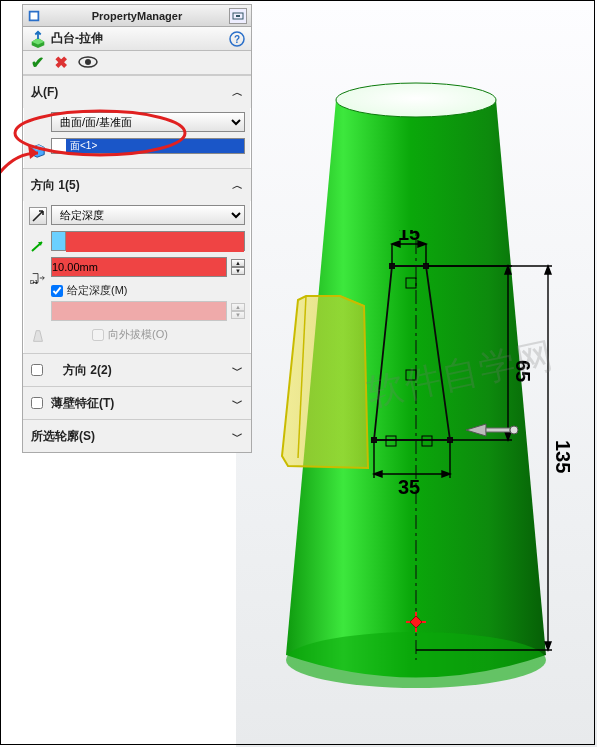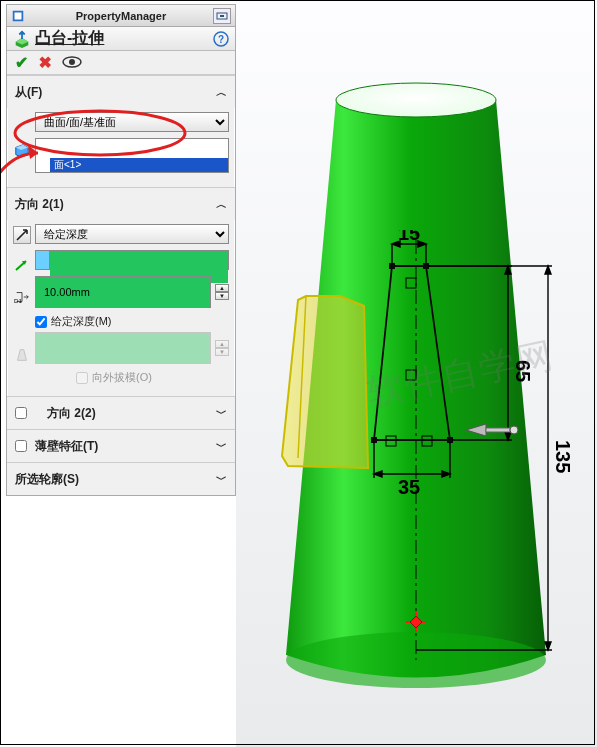--- a/index.html
+++ b/index.html
@@ -1,40 +1,40 @@
 <!DOCTYPE html>
 <html><head>
 <meta charset="utf-8">
 <style>
   * { box-sizing: border-box; margin: 0; padding: 0; font-family: "Microsoft YaHei", "SimSun", Arial, sans-serif; }
   html,body { width:597px; height:747px; background:#fff; overflow:hidden; }
   #stage { position:relative; width:597px; height:747px; background:#fff; }
 
   
   .pm-panel {
-    position:absolute; left:6px; top:4px; width:230px;
+    position:absolute; left:22px; top:4px; width:230px;
     background:#f0f0f0; border:1px solid #aaa;
     box-shadow:inset 0 0 0 1px #fff;
     font-size:12px; color:#222;
   }
   .pm-titlebar {
     display:flex; align-items:center; height:22px;
     background:linear-gradient(#f4f4f4,#d8d8d8);
     border-bottom:1px solid #aaa; padding:0 4px;
   }
   .pm-titlebar .title { flex:1; text-align:center; font-weight:bold; font-size:11px; }
   .pm-titlebar .title-icon { width:14px; height:14px; margin-right:4px; }
   .pm-titlebar .title-right { width:18px; height:16px; border:1px solid #999; background:#eef; display:flex; align-items:center; justify-content:center; }
   .pm-featurerow {
     display:flex; align-items:center; height:24px;
     background:linear-gradient(#fafafa,#e6e6e6);
     border-bottom:1px solid #bbb; padding:0 6px; position:relative;
   }
   .feature-icon { width:18px; height:18px; margin-right:4px; }
-  .feature-name { font-size:16px; font-weight:bold; flex:1;text-decoration:underline; }
+  .feature-name { font-size:12px; font-weight:bold; flex:1; }
   .help-icon { width:16px; height:16px; }
   .pm-confirmrow {
     display:flex; align-items:center; height:24px;
     background:#f0f0f0; border-bottom:1px solid #ccc; gap:10px; padding:0 8px;
   }
   .ok-icon { color:#1a8f1a; font-size:16px; font-weight:bold; }
   .cancel-icon { color:#d33; font-size:16px; font-weight:bold; }
   .eye-icon { color:#333; font-size:14px; }
 
   .pm-section { border-top:1px solid #ccc; }
@@ -45,30 +45,30 @@
   }
   .chev { font-size:11px; color:#333; }
   .pm-section-body { padding:4px 6px 8px 28px; position:relative; }
   .icon-col { position:absolute; left:4px; top:6px; width:22px; display:flex; flex-direction:column; gap:8px; align-items:center; }
   .row { display:flex; align-items:center; gap:4px; margin-bottom:6px; }
   select.pm-dd {
     flex:1; height:20px; font-size:11px; background:linear-gradient(#fff,#e4e4e4);
     border:1px solid #888; padding:0 4px;
   }
   .face-box {
-    position:relative; flex:1; height:35px; background:#fff; border:1px solid #888;
-    display:flex; align-items:flex-end;
+    position:relative; flex:1; height:16px; background:#fff; border:1px solid #888;
+    display:flex; align-items:flex-start;
   }
   .face-stripe { width:14px; background:#18c018; border-right:1px solid #888; }
   .face-sel {
     flex:1; background:#1a56c8; color:#fff; font-size:10px;
     display:flex; align-items:center; padding:0 4px;
   }
   input.pm-input {
-    flex:1; height:32px; border:1px solid #888; background:#22c55e; font-size:11px; padding:0 8px;
+    flex:1; height:20px; border:1px solid #888; background:#ef4444; font-size:11px; padding:0 0;
   }
   .spin { width:14px; display:flex; flex-direction:column; }
   .spin span { flex:1; border:1px solid #888; background:linear-gradient(#fff,#ddd); font-size:6px; line-height:6px; text-align:center; }
   .chk-row { display:flex; align-items:center; gap:4px; margin:3px 0; font-size:11px; }
   .chk-row.disabled { color:#999;padding-left:41px; }
   input[type=checkbox] { width:12px; height:12px; }
   .mini-icon { width:18px; height:18px; display:flex; align-items:center; justify-content:center;
                border:1px solid transparent; }
   .mini-icon.btn { border:1px solid #999; background:linear-gradient(#fff,#ddd); }
   .faded { opacity:.4; }
@@ -266,21 +266,21 @@
           <div class="face-box">
             <div class="face-stripe"></div>
             <div class="face-sel">面&lt;1&gt;</div>
           </div>
         </div>
       </div>
     </div>
 
     <div class="pm-section">
       <div class="pm-section-head">
-        <span>方向 2(1)</span>
+        <span>方向 1(5)</span>
         <span class="chev">︿</span>
       </div>
       <div class="pm-section-body">
         <div class="icon-col">
           <span class="mini-icon btn">
             <svg width="14" height="14" viewBox="0 0 14 14">
                 <path d="M2 12 L12 2 M12 2 L8 2 M12 2 L12 6" stroke="#222" stroke-width="1.6" fill="none"></path>
               </svg>
           </span>
           <span class="mini-icon" style="margin-top:4px">

